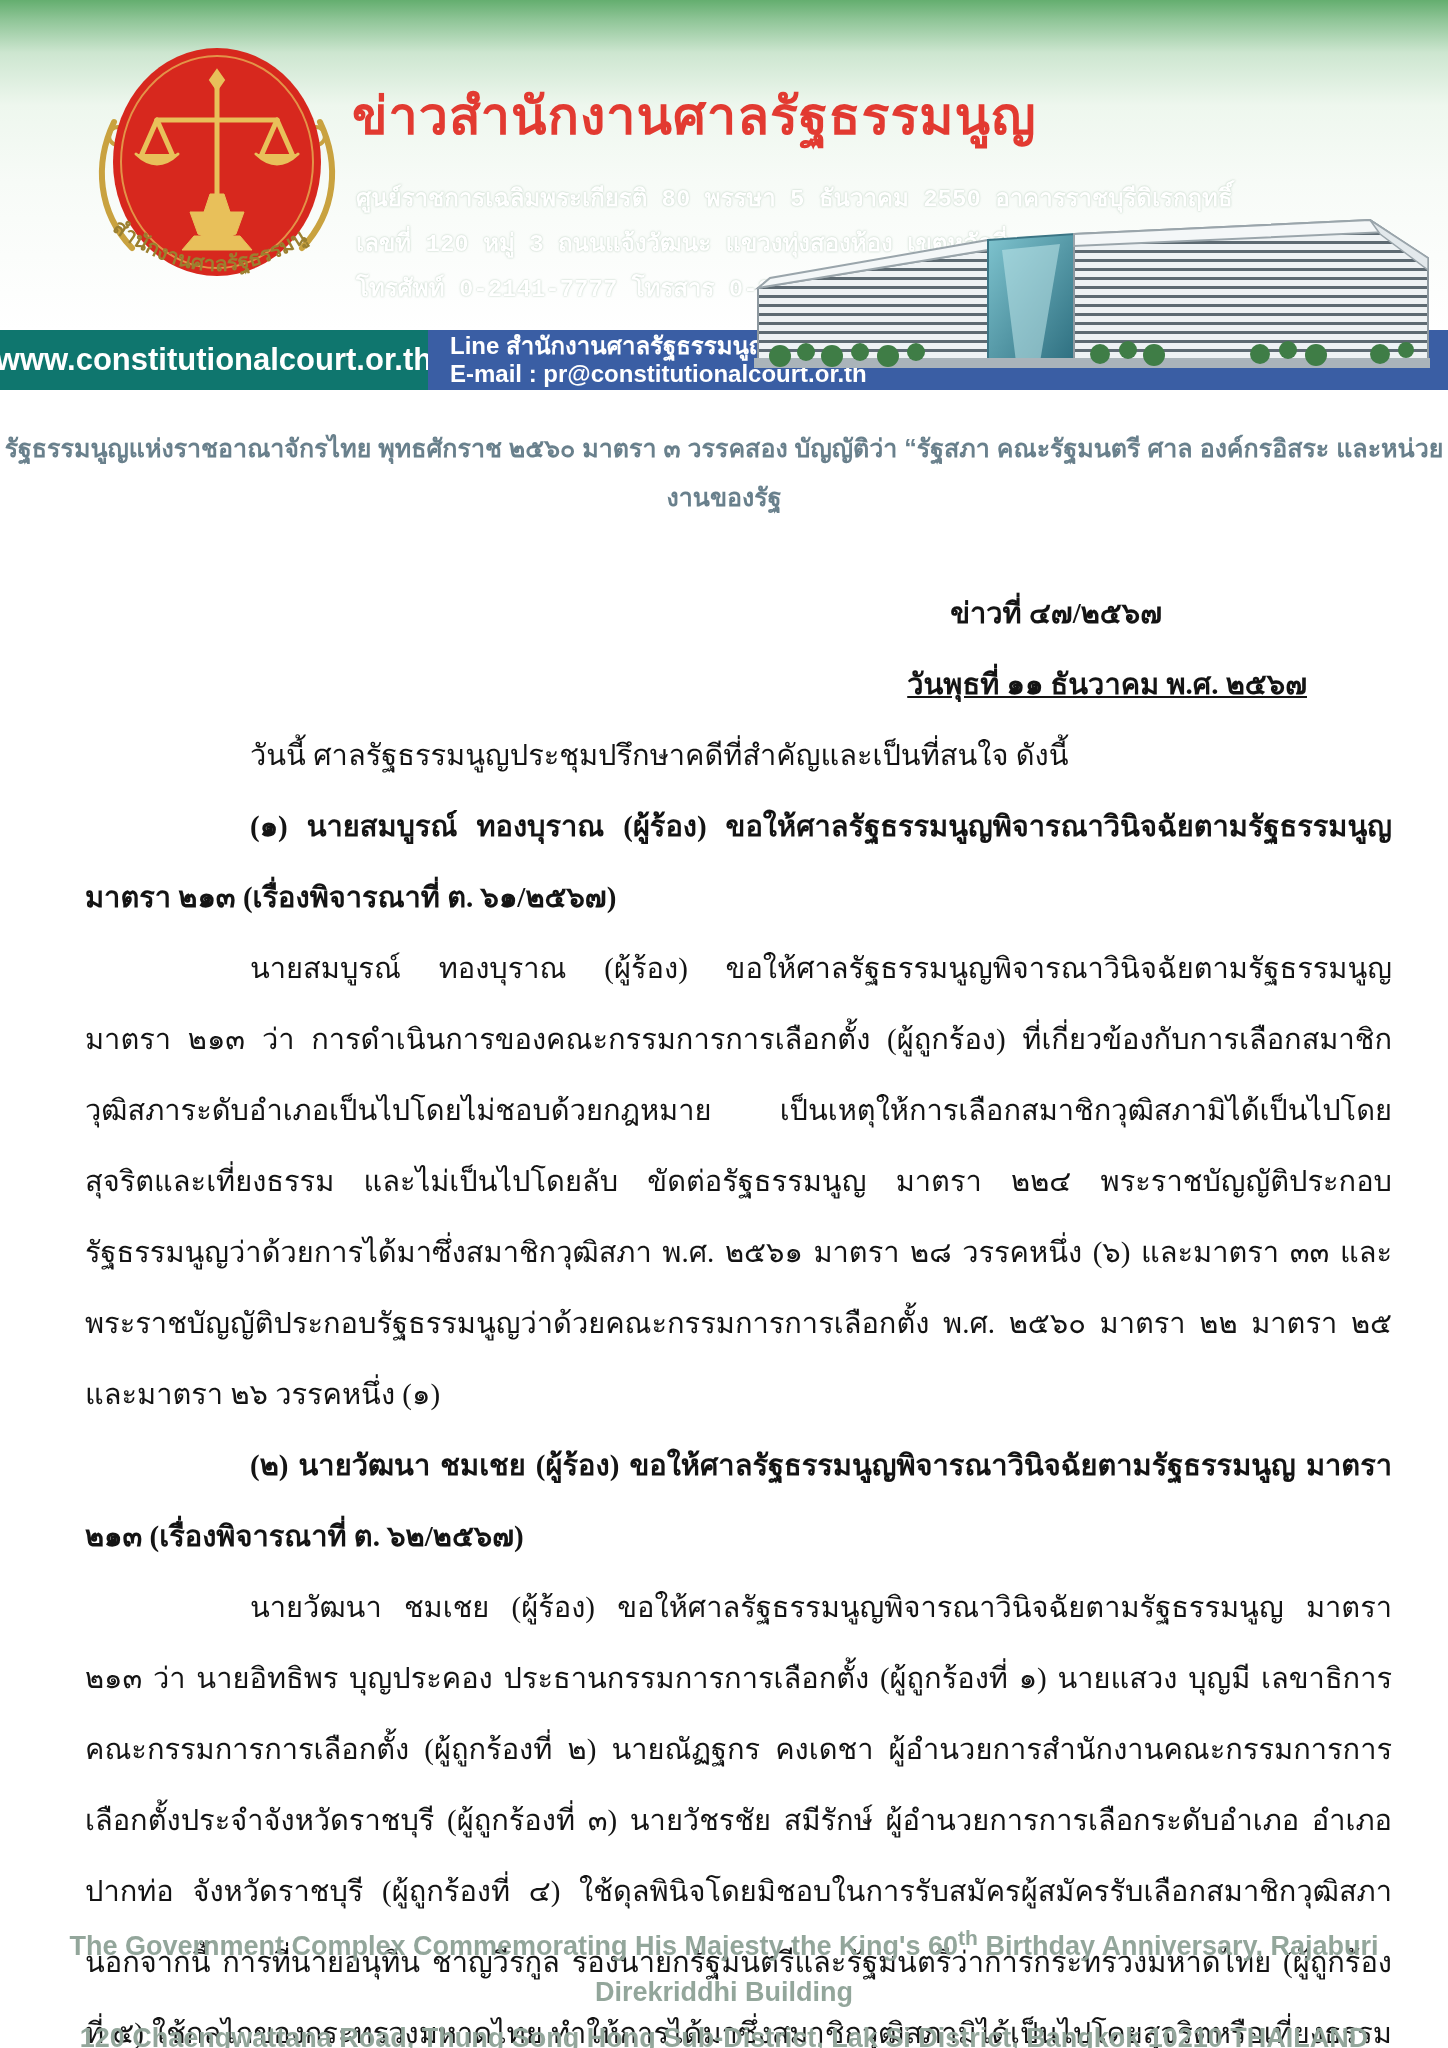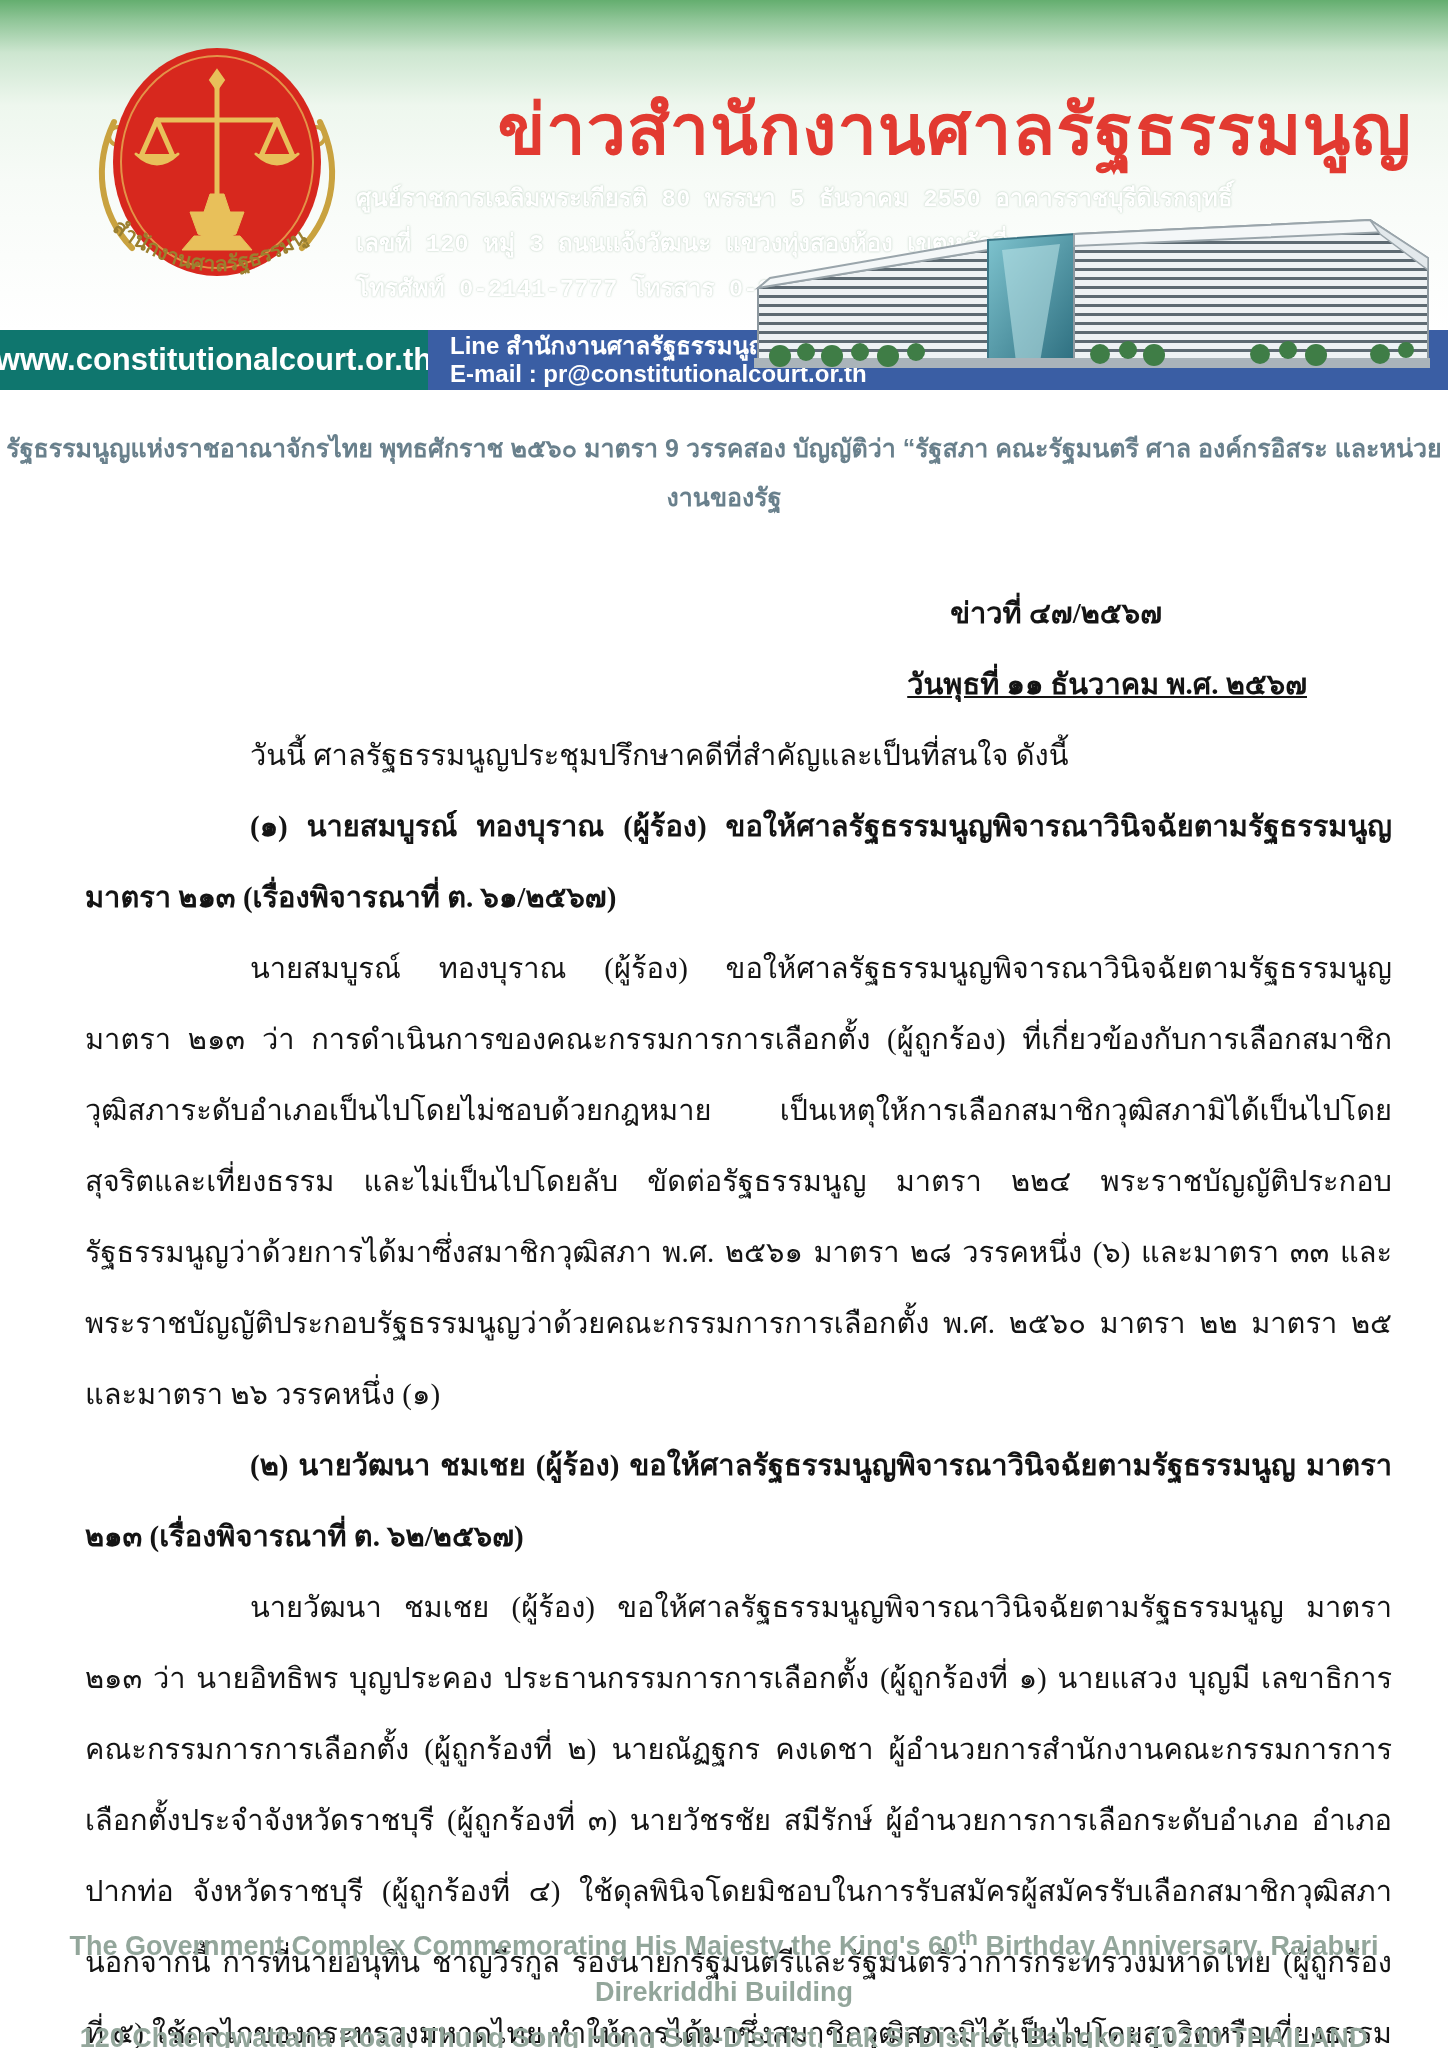--- a/index.html
+++ b/index.html
@@ -8,21 +8,21 @@
     font-family:"Liberation Sans","DejaVu Sans",sans-serif;
   }
   
   .header-band{
     position:absolute;top:0;left:0;width:1448px;height:330px;
     background:linear-gradient(180deg,#64ae6f 0%,#8fc597 6%,#cde6d0 16%,#eef7ee 32%,#f7fbf7 55%,#ffffff 100%);
   }
   .emblem{position:absolute;left:90px;top:44px;width:254px;height:276px;}
   .org-title{
     position:absolute;left:352px;top:74px;width:1060px;
-    font-size:70px;font-weight:bold;color:#e23a31;letter-spacing:1px;white-space:nowrap;text-align:right;
+    font-size:52px;font-weight:bold;color:#e23a31;letter-spacing:1px;white-space:nowrap;
   }
   .addr{
     position:absolute;left:356px;top:177px;width:1000px;
     color:#ffffff;font-size:24px;line-height:45px;font-weight:bold;
     text-shadow:0 0 2px rgba(110,150,120,.55);
     font-family:Liberation Mono, monospace;
   }
   
   .contact-bar{position:absolute;top:330px;left:0;width:1448px;height:60px;display:flex;}
   .bar-red{
@@ -156,21 +156,21 @@
         <circle cx="414" cy="155" r="11"></circle>
       <circle cx="520" cy="154" r="10"></circle>
         <circle cx="548" cy="150" r="9"></circle>
         <circle cx="576" cy="155" r="11"></circle>
       <circle cx="640" cy="154" r="10"></circle>
         <circle cx="666" cy="150" r="8"></circle>
     </g>
   </svg>
 
   <div class="motto">
-    <div>รัฐธรรมนูญแห่งราชอาณาจักรไทย พุทธศักราช ๒๕๖๐ มาตรา 9 วรรคสอง บัญญัติว่า “รัฐสภา คณะรัฐมนตรี ศาล องค์กรอิสระ และหน่วยงานของรัฐ</div>
+    <div>รัฐธรรมนูญแห่งราชอาณาจักรไทย พุทธศักราช ๒๕๖๐ มาตรา ๓ วรรคสอง บัญญัติว่า “รัฐสภา คณะรัฐมนตรี ศาล องค์กรอิสระ และหน่วยงานของรัฐ</div>
   </div>
 
   <div class="doc-body">
     <div class="meta-line meta-news">ข่าวที่ ๔๗/๒๕๖๗</div>
     <div class="meta-line meta-date">วันพุธที่ ๑๑ ธันวาคม พ.ศ. ๒๕๖๗</div>
     <div class="indent">วันนี้ ศาลรัฐธรรมนูญประชุมปรึกษาคดีที่สำคัญและเป็นที่สนใจ ดังนี้</div>
     <div class="item-heading indent">(๑) นายสมบูรณ์ ทองบุราณ (ผู้ร้อง) ขอให้ศาลรัฐธรรมนูญพิจารณาวินิจฉัยตามรัฐธรรมนูญ มาตรา ๒๑๓ (เรื่องพิจารณาที่ ต. ๖๑/๒๕๖๗)</div>
     <div class="indent">นายสมบูรณ์ ทองบุราณ (ผู้ร้อง) ขอให้ศาลรัฐธรรมนูญพิจารณาวินิจฉัยตามรัฐธรรมนูญ มาตรา ๒๑๓ ว่า การดำเนินการของคณะกรรมการการเลือกตั้ง (ผู้ถูกร้อง) ที่เกี่ยวข้องกับการเลือกสมาชิกวุฒิสภาระดับอำเภอเป็นไปโดยไม่ชอบด้วยกฎหมาย เป็นเหตุให้การเลือกสมาชิกวุฒิสภามิได้เป็นไปโดยสุจริตและเที่ยงธรรม และไม่เป็นไปโดยลับ ขัดต่อรัฐธรรมนูญ มาตรา ๒๒๔ พระราชบัญญัติประกอบรัฐธรรมนูญว่าด้วยการได้มาซึ่งสมาชิกวุฒิสภา พ.ศ. ๒๕๖๑ มาตรา ๒๘ วรรคหนึ่ง (๖) และมาตรา ๓๓ และพระราชบัญญัติประกอบรัฐธรรมนูญว่าด้วยคณะกรรมการการเลือกตั้ง พ.ศ. ๒๕๖๐ มาตรา ๒๒ มาตรา ๒๕ และมาตรา ๒๖ วรรคหนึ่ง (๑)</div>
     <div class="item-heading indent">(๒) นายวัฒนา ชมเชย (ผู้ร้อง) ขอให้ศาลรัฐธรรมนูญพิจารณาวินิจฉัยตามรัฐธรรมนูญ มาตรา ๒๑๓ (เรื่องพิจารณาที่ ต. ๖๒/๒๕๖๗)</div>
     <div class="indent">นายวัฒนา ชมเชย (ผู้ร้อง) ขอให้ศาลรัฐธรรมนูญพิจารณาวินิจฉัยตามรัฐธรรมนูญ มาตรา ๒๑๓ ว่า นายอิทธิพร บุญประคอง ประธานกรรมการการเลือกตั้ง (ผู้ถูกร้องที่ ๑) นายแสวง บุญมี เลขาธิการคณะกรรมการการเลือกตั้ง (ผู้ถูกร้องที่ ๒) นายณัฏฐกร คงเดชา ผู้อำนวยการสำนักงานคณะกรรมการการเลือกตั้งประจำจังหวัดราชบุรี (ผู้ถูกร้องที่ ๓) นายวัชรชัย สมีรักษ์ ผู้อำนวยการการเลือกระดับอำเภอ อำเภอปากท่อ จังหวัดราชบุรี (ผู้ถูกร้องที่ ๔) ใช้ดุลพินิจโดยมิชอบในการรับสมัครผู้สมัครรับเลือกสมาชิกวุฒิสภา นอกจากนี้ การที่นายอนุทิน ชาญวีรกูล รองนายกรัฐมนตรีและรัฐมนตรีว่าการกระทรวงมหาดไทย (ผู้ถูกร้องที่ ๕) ใช้กลไกของกระทรวงมหาดไทย ทำให้การได้มาซึ่งสมาชิกวุฒิสภามิได้เป็นไปโดยสุจริตหรือเที่ยงธรรม ไม่ชอบด้วยกฎหมายและมาตรฐานจริยธรรม ขัดหรือแย้งต่อรัฐธรรมนูญ มาตรา ๓ วรรคสอง มาตรา ๔ มาตรา ๕ มาตรา ๒๖ มาตรา ๕๐ (๗) และ (๑๐) มาตรา ๑๐๗ วรรคสอง มาตรา ๑๐๘ ก. คุณสมบัติ (๓) และมาตรา ๒๑๕ วรรคสอง</div>

